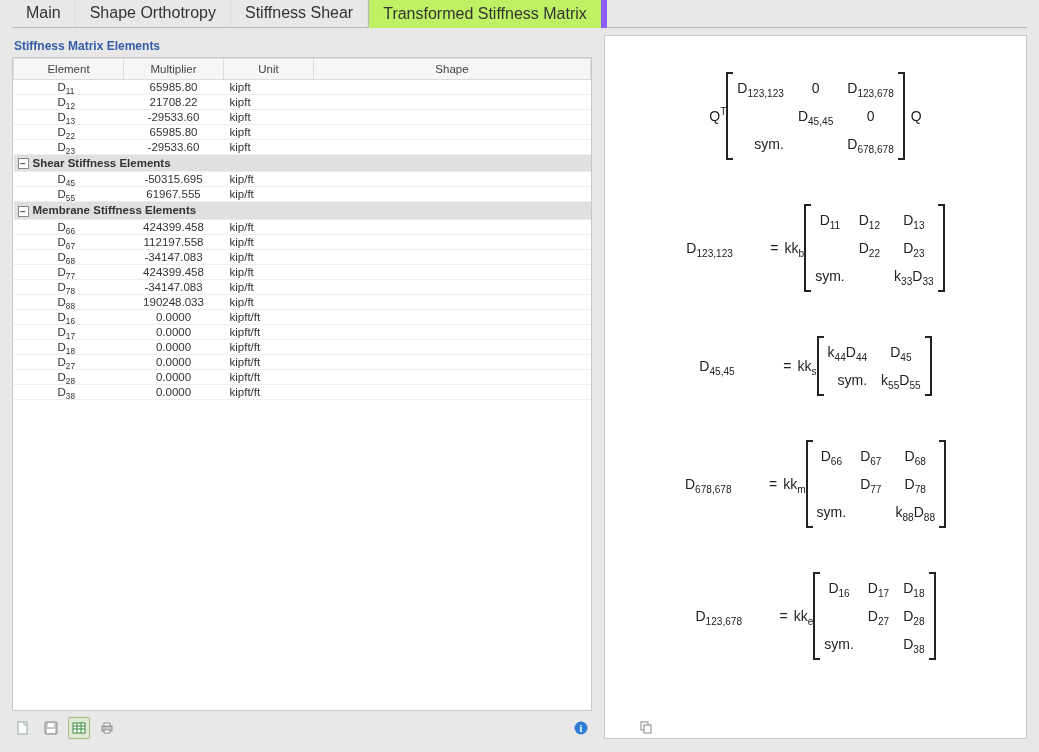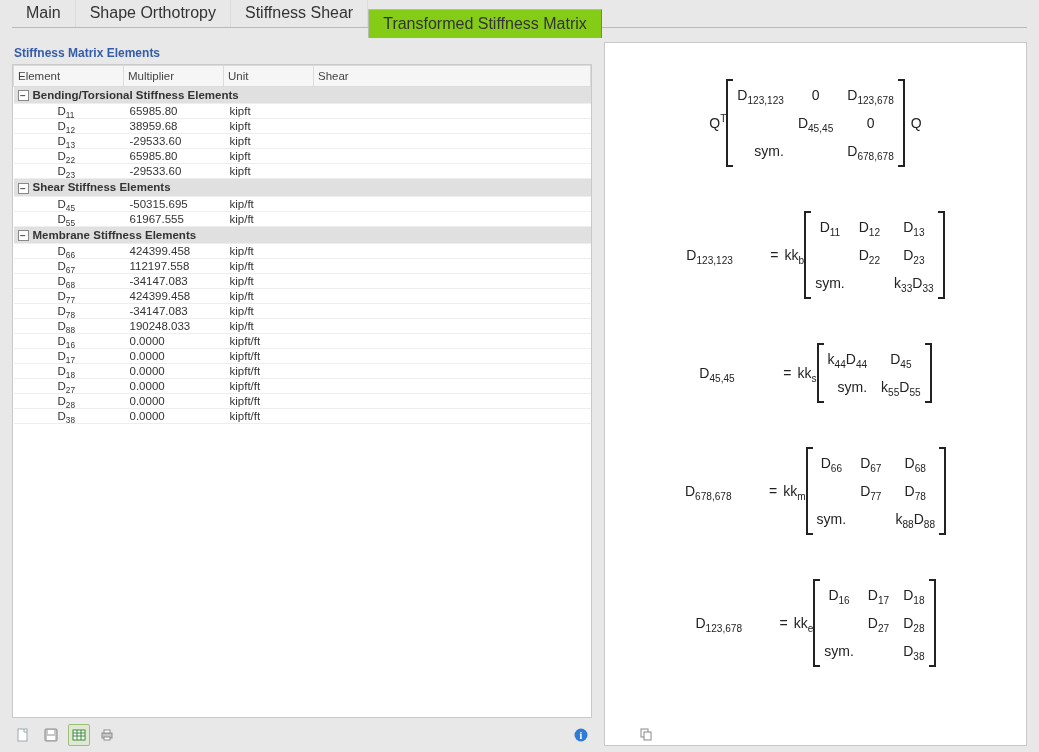--- a/index.html
+++ b/index.html
@@ -23,32 +23,32 @@
   .tab {
     padding: 5px 14px;
     border-right: 1px solid #dcdcdc;
     font-size: 16px;
     color: #333;
     cursor: pointer;
     background: #e8e8e8;
     text-align: right;
   }
   .tab.active {
-    background: #84cc16;
+    background: #bef264;
     border-top: 1px solid #b9b9b9;
     border-left: 1px solid #b9b9b9;
-    border-right: 1px solid #8b5cf6;
+    border-right: 6px solid #8b5cf6;
     position: relative;
-    top: 11px;
+    top: 1px;
     color: #333;
   }
   .content {
     display: flex;
     gap: 12px;
-    margin-top: 14px;
+    margin-top: 7px;
     align-items: stretch;
   }
   .panel-left {
     flex: 0 0 580px;
     display: flex;
     flex-direction: column;
     height: 704px;
   }
   .panel-right {
     flex: 1;
@@ -76,21 +76,21 @@
     border-collapse: collapse;
     width: 100%;
     table-layout: fixed;
     font-size: 11.5px;
   }
   thead tr {
     background: #fdfdfd;
   }
   th {
     font-weight: normal;
-    text-align: left;
+    text-align: center;
     padding: 4px;
     border: 1px solid #dcdcdc;
     color: #444;
     background: #f6f6f6;
   }
   td {
     padding: 1px 6px;
     border: 1px solid #eee;
     border-left: none;
     border-right: none;
@@ -111,21 +111,21 @@
     font-size: 10px;
     margin-right: 4px;
     color: #555;
     vertical-align: middle;
   }
   .col-elem { width: 110px; }
   .col-mult { width: 100px; }
   .col-unit { width: 90px; }
   .col-note { width: auto; }
   td.elem { padding-left: 44px; }
-  td.mult { text-align: left; padding-right: 6px; }
+  td.mult { text-align: center; padding-right: 6px; }
   td.unit { text-align: left; padding-left: 6px; }
   sub { font-size: 0.72em; vertical-align: sub; line-height: 0; }
   sup { font-size: 0.72em; vertical-align: super; line-height: 0; }
 
   .bottom-toolbar {
     display: flex;
     align-items: center;
     gap: 6px;
     padding: 6px 0 0 0;
   }
@@ -205,36 +205,33 @@
             <col class="col-elem">
               <col class="col-mult">
               <col class="col-unit">
               <col class="col-note">
           </colgroup>
           <thead>
             <tr>
               <th>Element</th>
               <th>Multiplier</th>
               <th>Unit</th>
-              <th>Shear</th>
+              <th>Shape</th>
             </tr>
           </thead>
           <tbody id="tbody">
-              <tr class="group-row">
-                <td colspan="4"><span class="toggler">−</span>Bending/Torsional Stiffness Elements</td>
-              </tr>
               <tr>
                 <td class="elem">D<sub>11</sub></td>
                 <td class="mult">65985.80</td>
                 <td class="unit">kipft</td>
                 <td></td>
               </tr>
               <tr>
                 <td class="elem">D<sub>12</sub></td>
-                <td class="mult">38959.68</td>
+                <td class="mult">21708.22</td>
                 <td class="unit">kipft</td>
                 <td></td>
               </tr>
               <tr>
                 <td class="elem">D<sub>13</sub></td>
                 <td class="mult">-29533.60</td>
                 <td class="unit">kipft</td>
                 <td></td>
               </tr>
               <tr>

